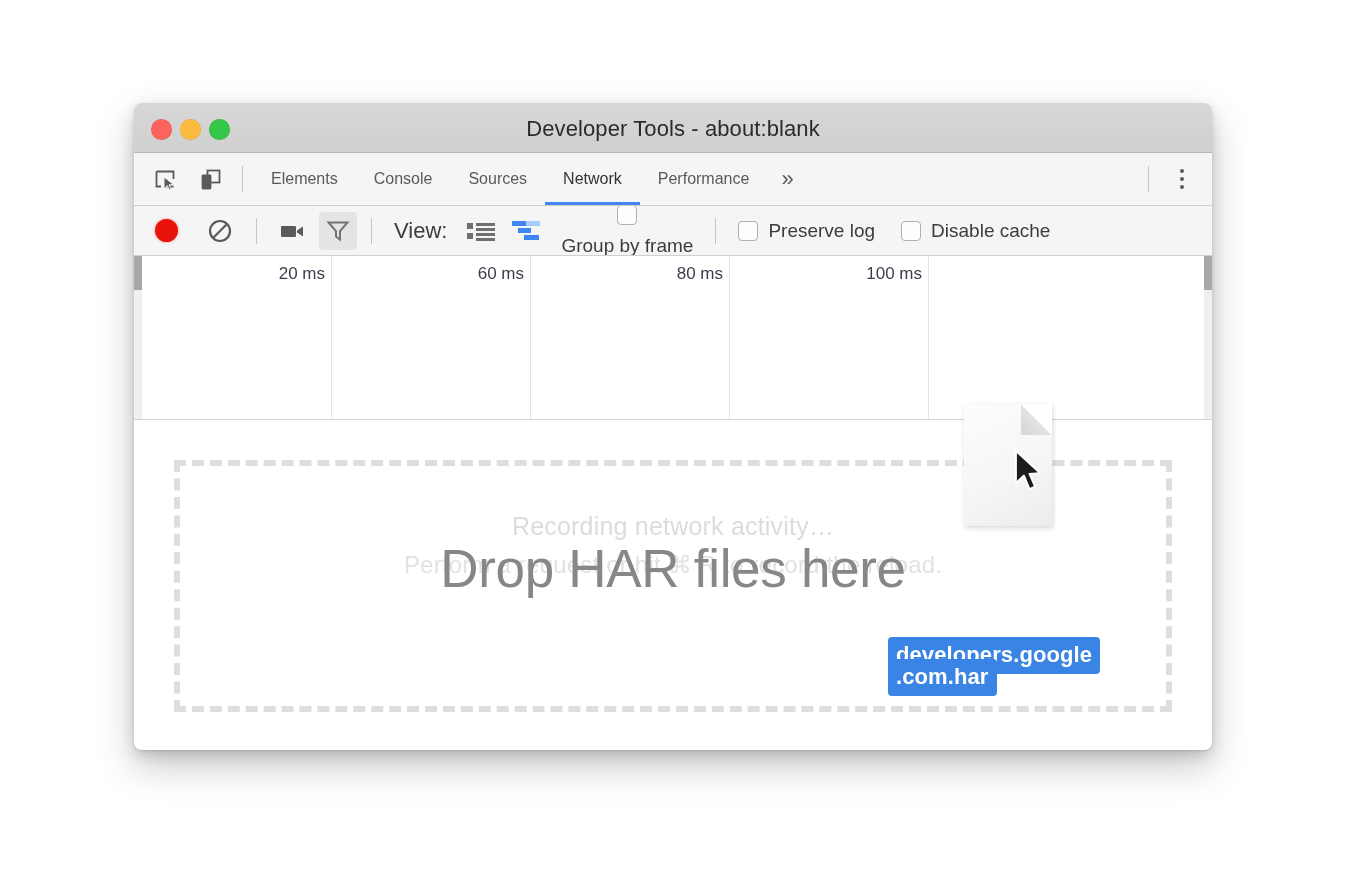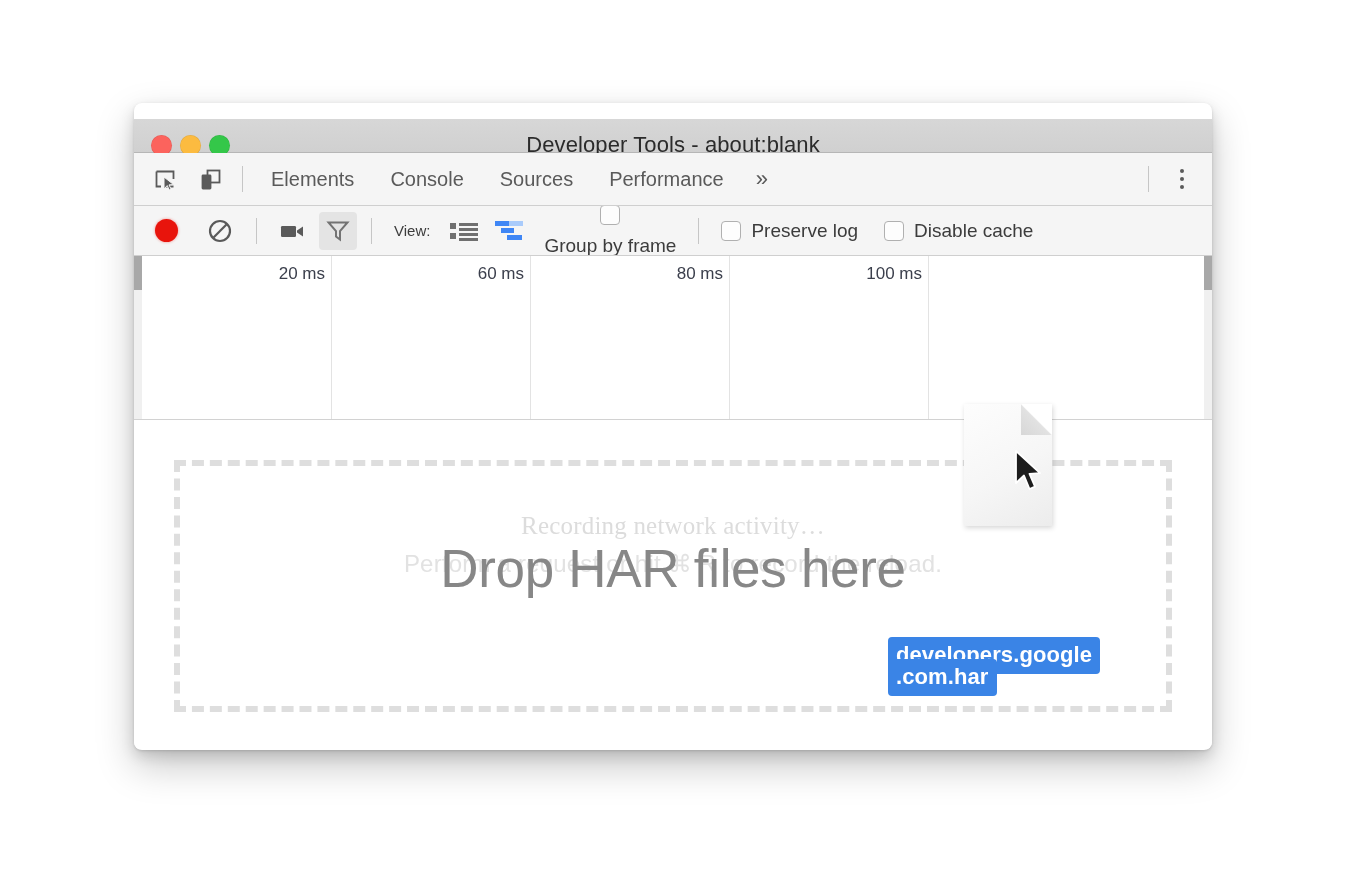--- a/index.html
+++ b/index.html
@@ -26,24 +26,23 @@
     background: #ffffff;
     box-shadow: 0 16px 38px rgba(0,0,0,0.22),
                 0 6px 14px rgba(0,0,0,0.13),
                 0 1px 3px rgba(0,0,0,0.13);
     overflow: hidden;
   }
 
   
   .titlebar {
     position: relative;
-    height: 34px;
+    height: 50px;
     background: linear-gradient(#d7d7d7, #d0d0d0);
     border-bottom: 1px solid #b6b6b6;
-    margin-top: 16px;
   }
   .traffic {
     position: absolute;
     left: 17px; top: 16px;
     display: flex; gap: 8px;
   }
   .dot { width: 21px; height: 21px; border-radius: 50%; }
   .dot.red    { background: #fc635d; box-shadow: inset 0 0 0 0.5px rgba(0,0,0,0.10); }
   .dot.yellow { background: #fcbb40; box-shadow: inset 0 0 0 0.5px rgba(0,0,0,0.10); }
   .dot.green  { background: #34c749; box-shadow: inset 0 0 0 0.5px rgba(0,0,0,0.10); }
@@ -76,21 +75,21 @@
     width: 1px; background: #c6c6c6;
     margin: 13px 0 13px 18px;
   }
   .tabs {
     display: flex; align-items: stretch;
     margin-left: 10px;
   }
   .tab {
     display: flex; align-items: center;
     padding: 0 18px;
-    font-size: 20px;
+    font-size: 16px;
     color: #5a5a5a;
     position: relative;
     white-space: nowrap;
   }
   .tab.selected { color: #333333; }
   .tab.selected::after {
     content: "";
     position: absolute;
     left: 0; right: 0; bottom: 0;
     height: 3px; background: #4285f4;
@@ -132,21 +131,21 @@
   .rec-dot {
     width: 23px; height: 23px; border-radius: 50%;
     background: #e8140c;
     box-shadow: 0 0 3px rgba(232,20,12,0.45);
   }
   .tsep {
     width: 1px; height: 26px; background: #c6c6c6;
     flex: none;
   }
   .view-label {
-    font-size: 15px; color: #3c3c3c;
+    font-size: 22px; color: #3c3c3c;
     white-space: nowrap; flex: none;
   }
   .chk-wrap {
     display: flex; align-items: center; gap: 10px;
     flex: none; white-space: nowrap;
   }
   .chk {
     width: 20px; height: 20px;
     border: 1.5px solid #b0b0b0;
     border-radius: 4px;
@@ -214,21 +213,20 @@
   }
   .bg-msgs {
     position: absolute;
     left: 0; right: 0; top: 92px;
     text-align: center;
     pointer-events: none;
   }
   .bg-msg1 {
     font-size: 25px; color: #dcdcdc;
     letter-spacing: 0.2px;
-    font-family: Liberation Serif, serif;
   }
   .bg-msg2 {
     font-size: 24px; color: #e2e2e2;
     margin-top: 10px;
     letter-spacing: 0.2px;
   }
   .dashed {
     position: absolute;
     left: 40px; top: 40px;
     width: 998px; height: 252px;
@@ -330,20 +328,23 @@
       <div class="tabs">
         <div class="tab">
           <span>Elements</span>
         </div>
         <div class="tab">
           <span>Console</span>
         </div>
         <div class="tab">
           <span>Sources</span>
         </div>
+        <div class="tab selected">
+          <span>Network</span>
+        </div>
         <div class="tab">
           <span>Performance</span>
         </div>
         <div class="tab more">
           <span>»</span>
         </div>
       </div>
 
       <div class="tabbar-right">
         <div class="vline"></div>

